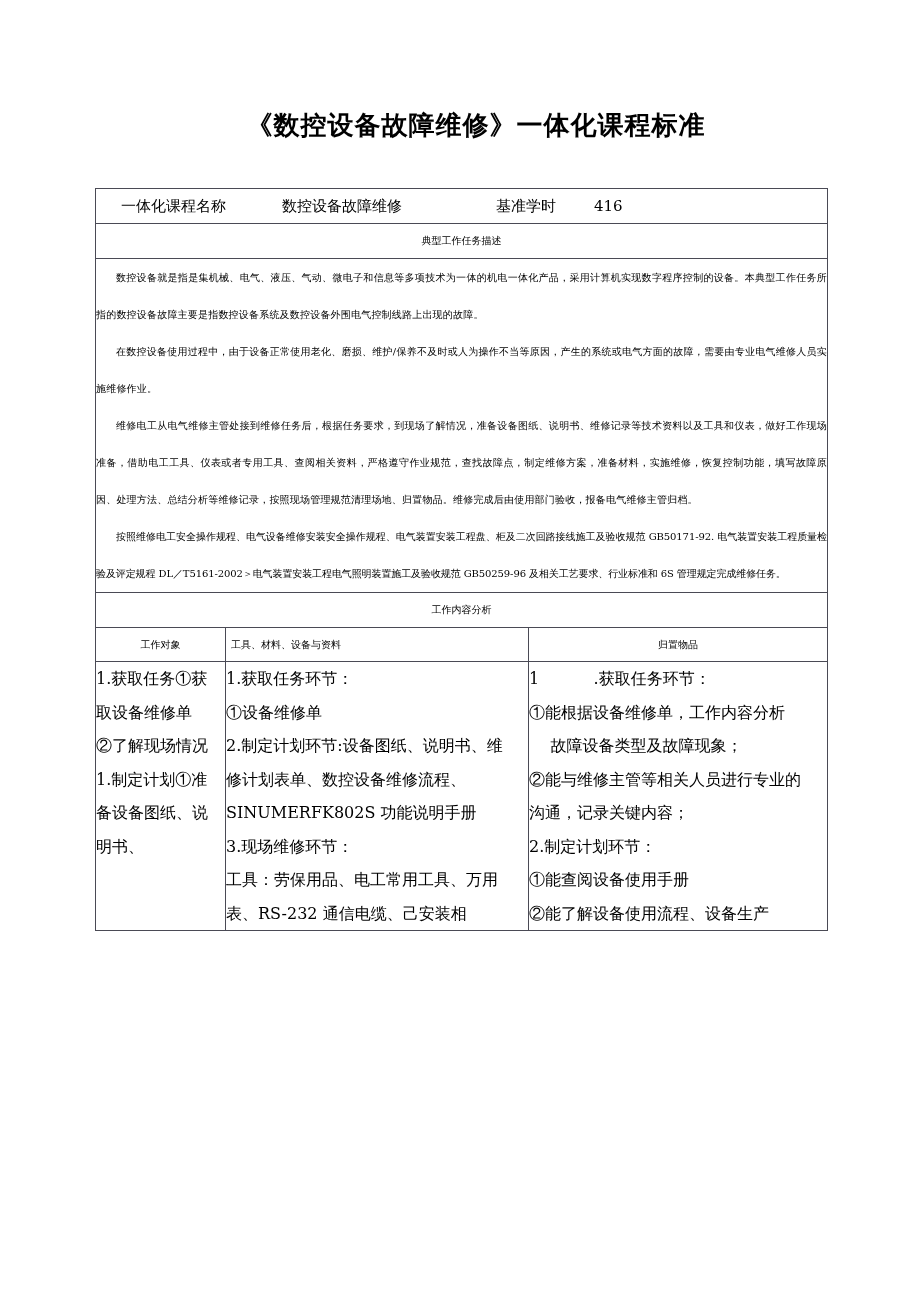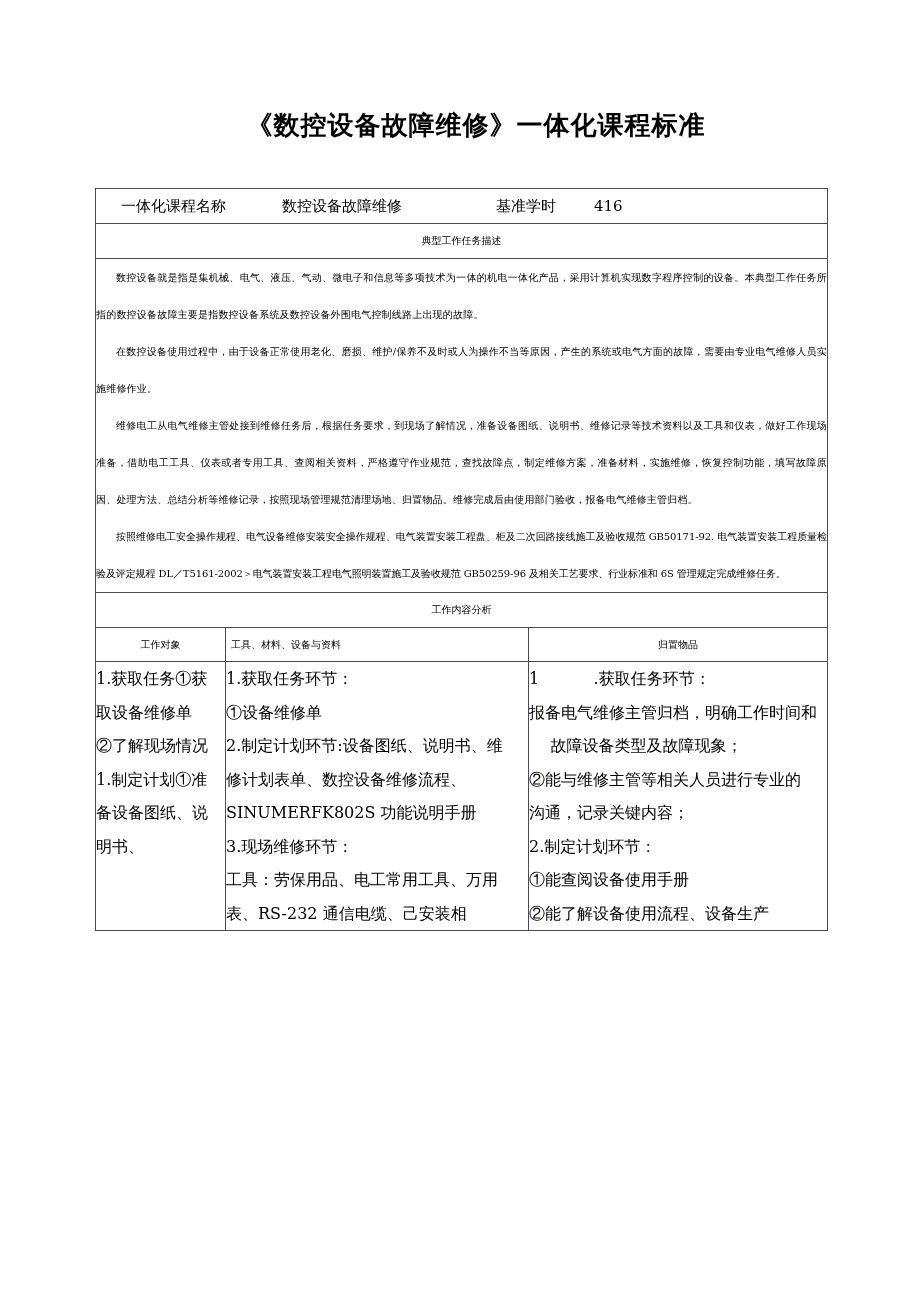--- a/index.html
+++ b/index.html
@@ -190,21 +190,21 @@
               <div class="ln">修计划表单、数控设备维修流程、</div>
               <div class="ln">SINUMERFK802S 功能说明手册</div>
               <div class="ln">3.现场维修环节：</div>
               <div class="ln">工具：劳保用品、电工常用工具、万用</div>
               <div class="ln">表、RS-232 通信电缆、己安装相</div>
             </div>
         </td>
         <td class="body-cell">
           <div id="col3-lines">
               <div class="ln"><span>1</span><span class="num-gap"></span>.获取任务环节：</div>
-              <div class="ln">报备电气维修主管归档，明确工作时间和</div>
+              <div class="ln">①能根据设备维修单，工作内容分析</div>
               <div class="ln indent">故障设备类型及故障现象；</div>
               <div class="ln">②能与维修主管等相关人员进行专业的</div>
               <div class="ln">沟通，记录关键内容；</div>
               <div class="ln">2.制定计划环节：</div>
               <div class="ln">①能查阅设备使用手册</div>
               <div class="ln">②能了解设备使用流程、设备生产</div>
             </div>
         </td>
       </tr>
 

